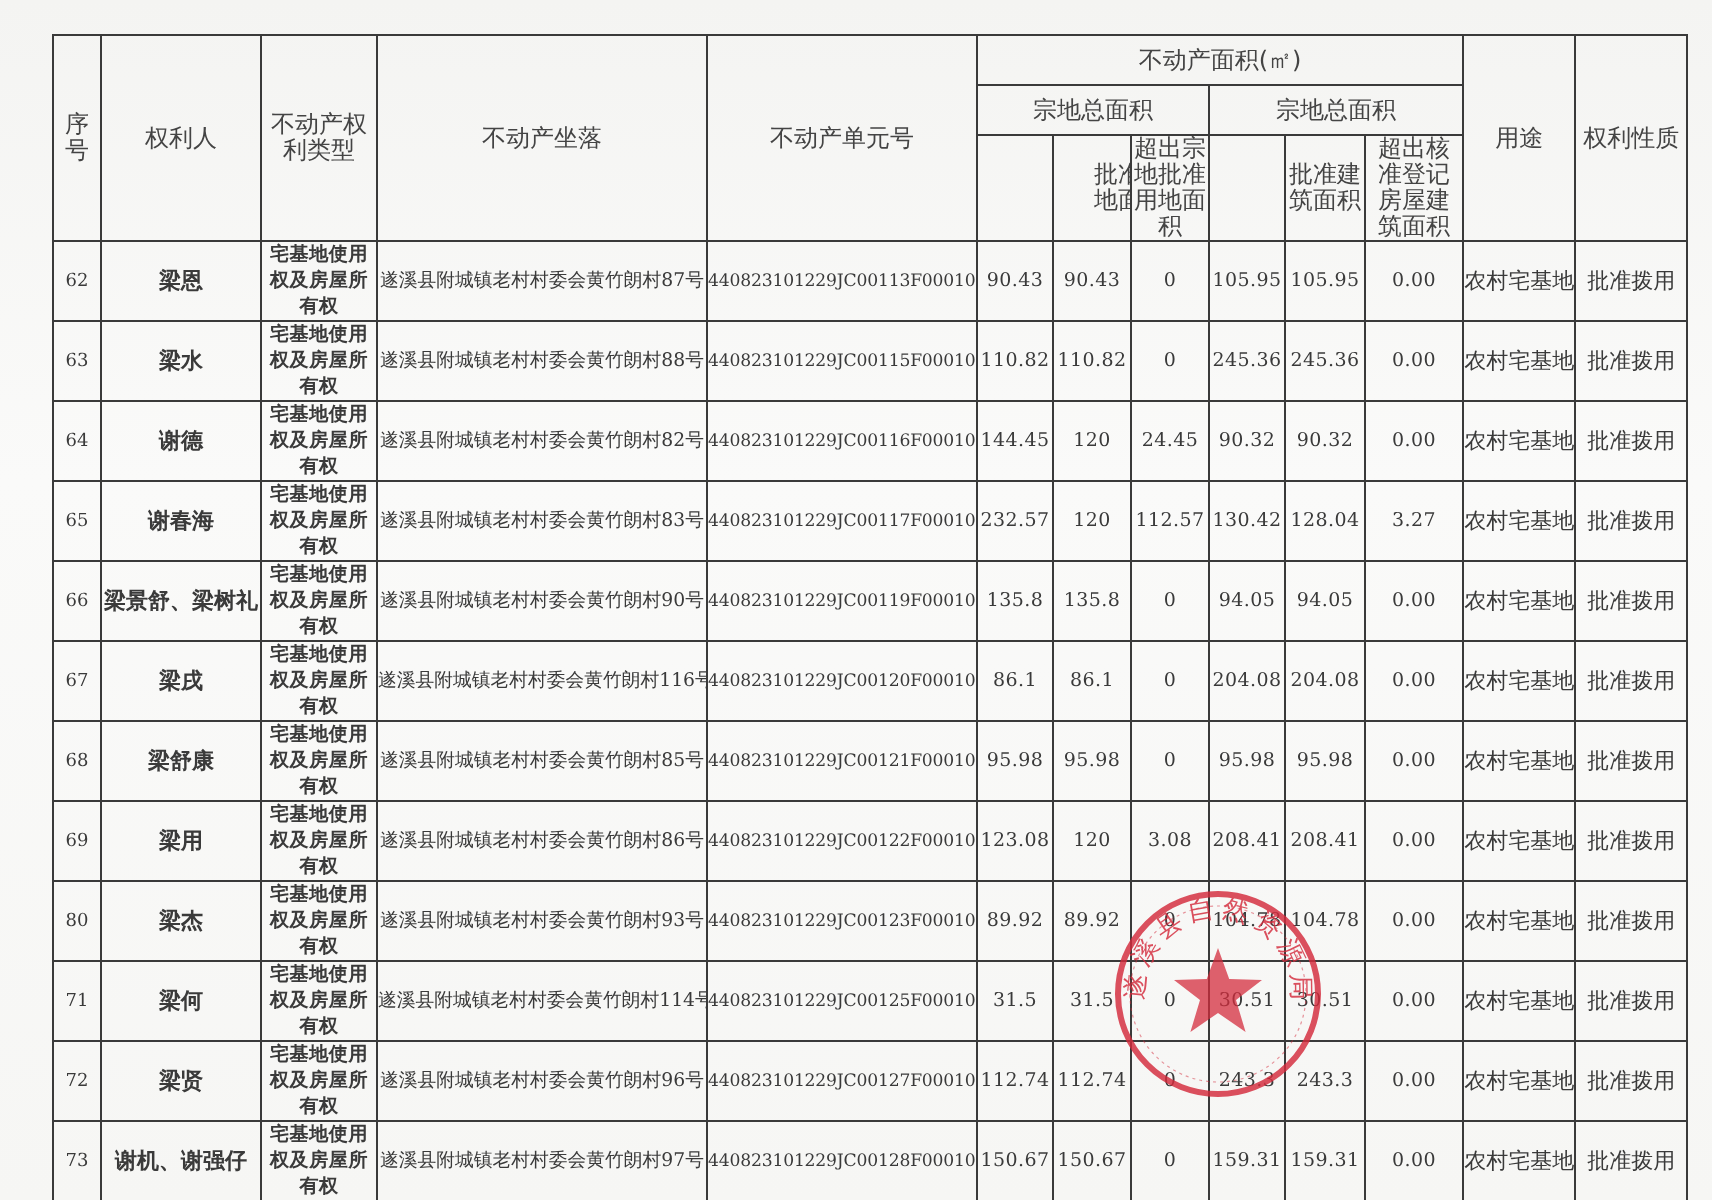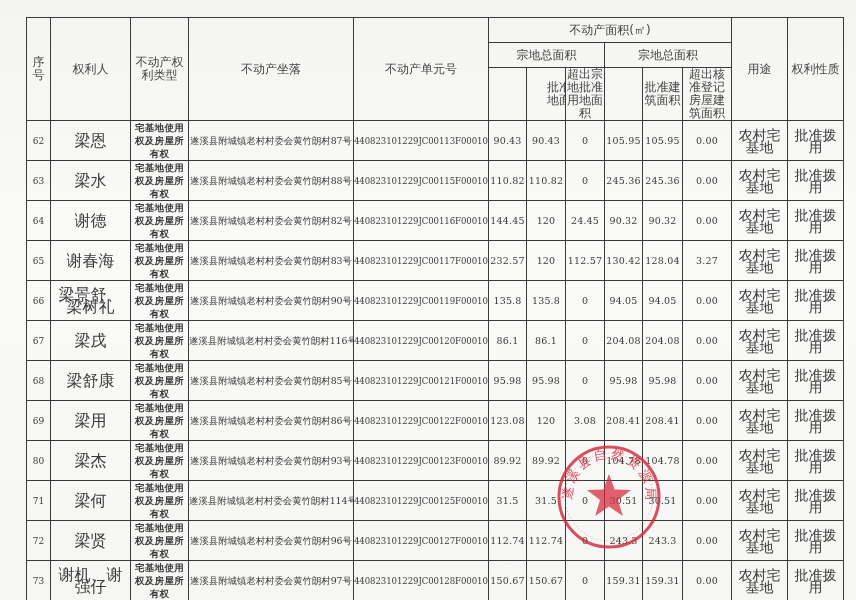--- a/index.html
+++ b/index.html
@@ -34,26 +34,26 @@
     color: #444;
     line-height: 13px;
   }
   th.vert { line-height: 14px; }
   tr.h1 { height: 25px; }
   tr.h2 { height: 25px; }
   tr.h3 { height: 50px; }
   tr.row { height: 27.5px; }
   td { font-size: 9.5px; color: #3a3a3a; line-height: 12px; }
   td.seq { font-size: 9px; }
-  td.name { font-size: 16px; }
+  td.name { font-size: 11px; font-weight: bold; }
   td.rtype { font-size: 9.5px; line-height: 13px; letter-spacing: 0.3px; font-weight: bold; }
   td.loc { font-size: 9.4px; white-space: nowrap; }
   td.unit { font-size: 8.6px; white-space: nowrap; letter-spacing: -0.1px; }
   td.num { font-size: 9.5px; letter-spacing: 0.2px; }
-  td.use, td.nature { font-size: 14px; }
+  td.use, td.nature { font-size: 11px; }
   .stamp {
     position: absolute; left: 556px; top: 444px; width: 106px; height: 106px;
     pointer-events: none;
     opacity: 0.82;
   }
 </style>
 </head>
 <body>
 
 <div class="page">

